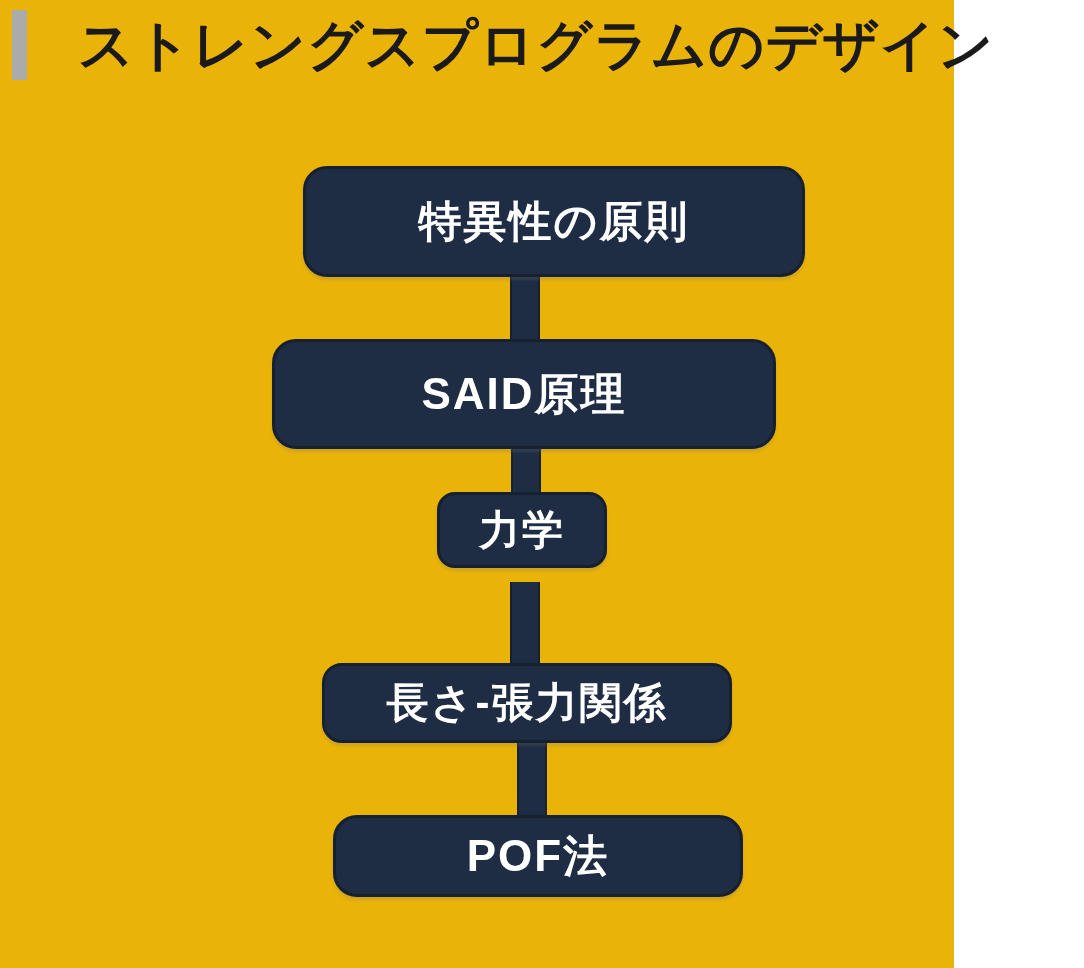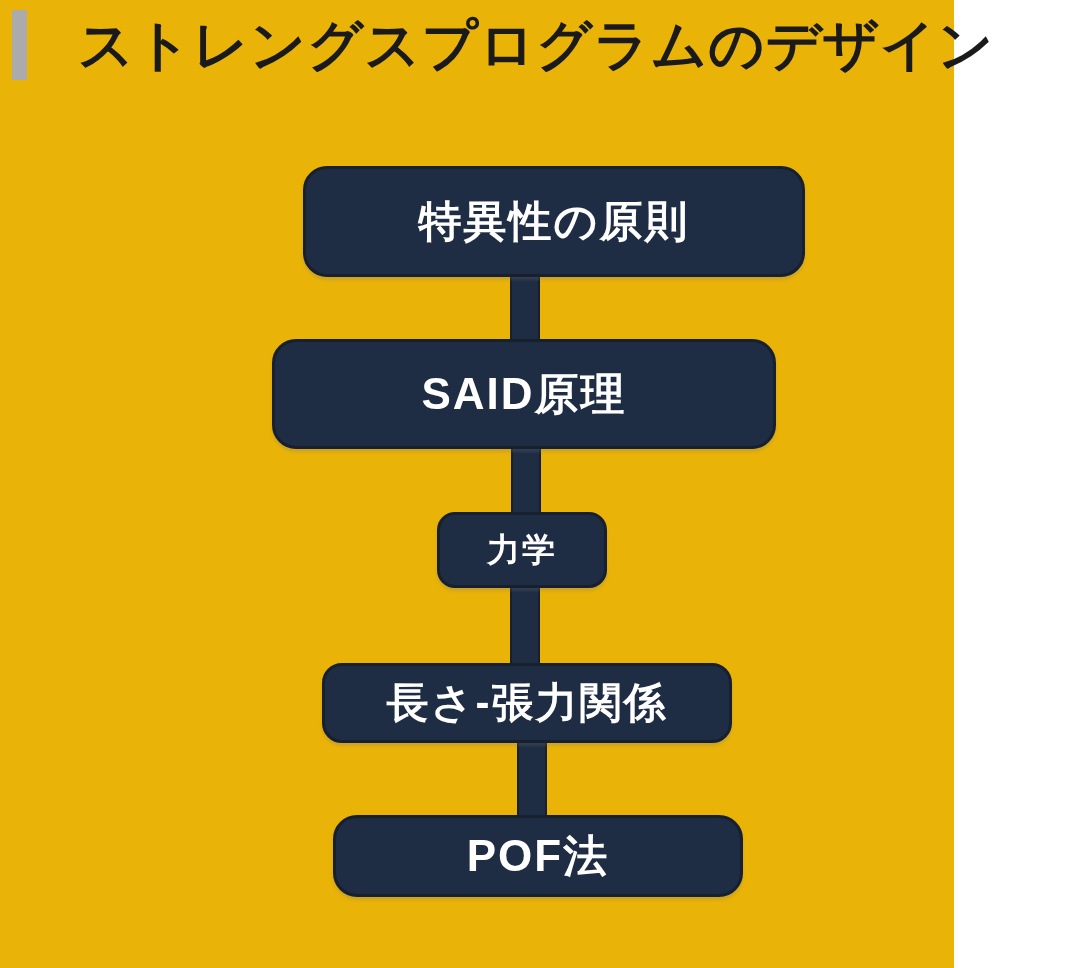--- a/index.html
+++ b/index.html
@@ -57,21 +57,21 @@
     position: absolute;
     background: #1e2c44;
     border-left: 2px solid #16202f;
     border-right: 2px solid #16202f;
     width: 30px;
     z-index: 1;
   }
   
   #node-0 { left: 273px; top: 166px; width: 502px; height: 111px; font-size: 43px; margin-left: 30px; }
   #node-1 { left: 272px; top: 339px; width: 504px; height: 110px; font-size: 44px; text-align: right; }
-  #node-2 { left: 437px; top: 512px; width: 170px; height: 76px;  font-size: 33px; border-radius: 18px; text-align: center; }
+  #node-2 { left: 437px; top: 492px; width: 170px; height: 76px;  font-size: 41px; border-radius: 18px; text-align: center; }
   #node-3 { left: 322px; top: 663px; width: 410px; height: 80px;  font-size: 42px; border-radius: 20px; justify-content: center; }
   #node-4 { left: 333px; top: 815px; width: 410px; height: 82px;  font-size: 44px; border-radius: 24px; }
   #conn-0 { left: 510px; top: 270px; height: 76px; }
   #conn-1 { left: 511px; top: 442px; height: 77px; }
   #conn-2 { left: 510px; top: 582px; height: 88px; }
   #conn-3 { left: 517px; top: 737px; height: 85px; }
 </style>
 </head>
 <body>
 

